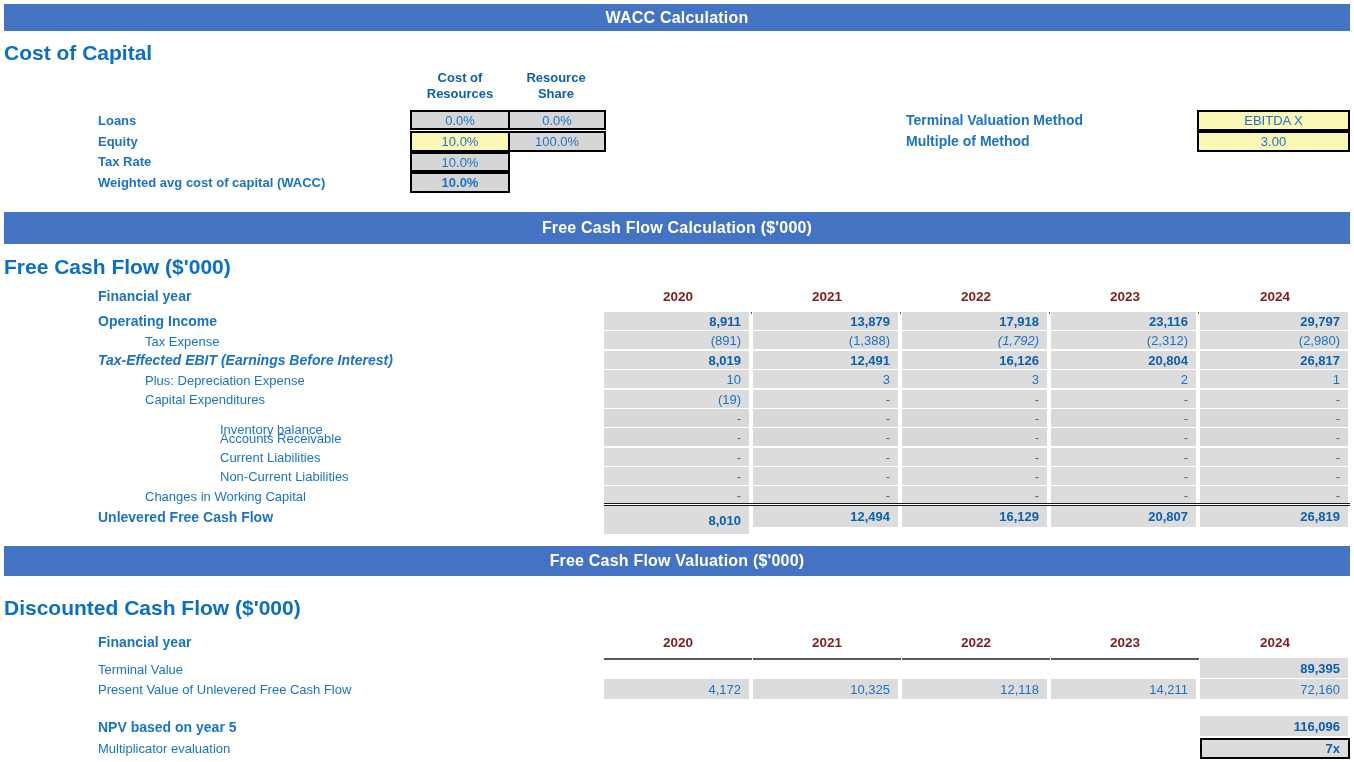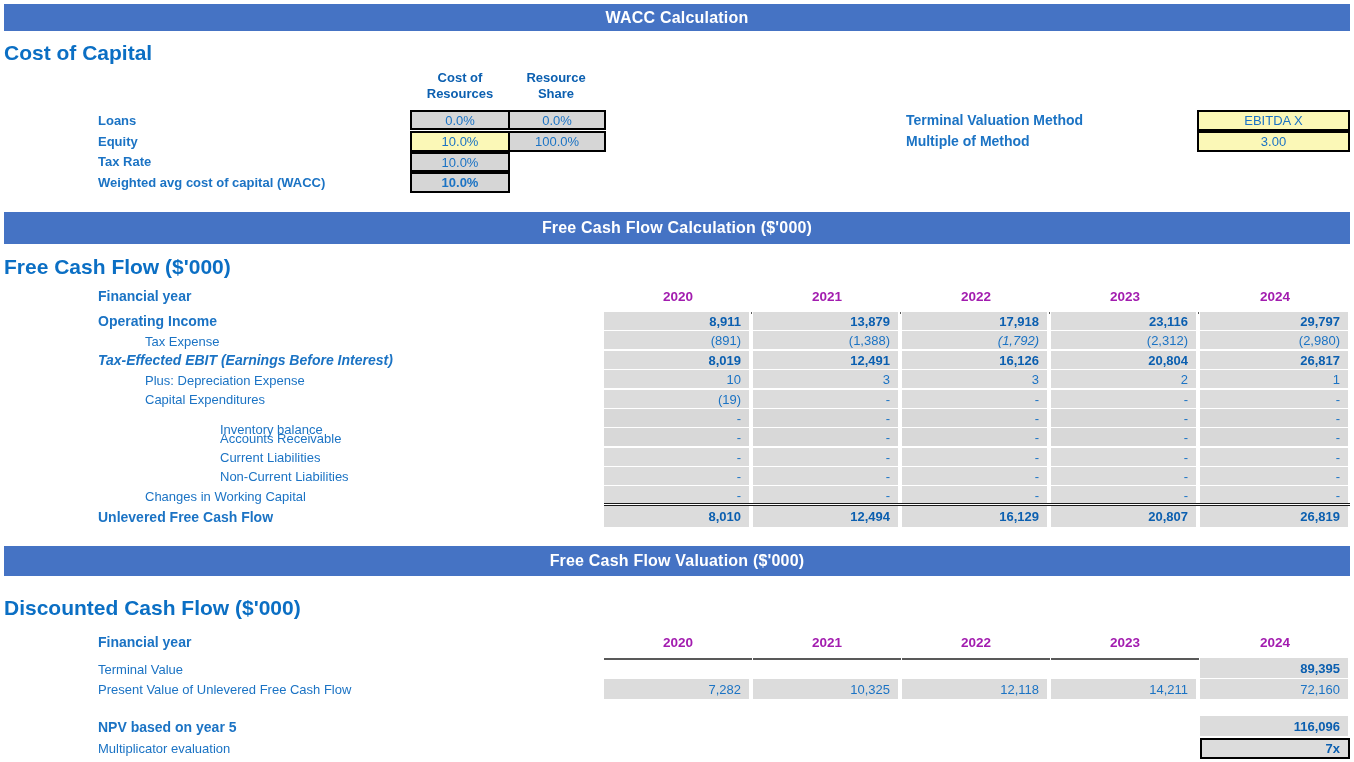--- a/index.html
+++ b/index.html
@@ -61,21 +61,21 @@
     font-size: 13px;
     text-align: center;
     display: flex; align-items: center; justify-content: center;
   }
   .cell.yellow { background: #FBF8B7; }
   .cell.bold { font-weight: bold; }
 
   
   .yearhdr {
     position: absolute;
-    color: #a21caf;
+    color: #7f1d1d;
     font-weight: bold;
     font-size: 13.5px;
     text-align: center;
     border-bottom: 2px solid #595959;
     padding-bottom: 8px;
   }
 
   
   .dc {
     position: absolute;
@@ -330,21 +330,21 @@
       </div>
       <div class="dc " style="left: 902px; width: 147px; top: 486px; height: 18px;">
         <span>-</span>
       </div>
       <div class="dc " style="left: 1051px; width: 147px; top: 486px; height: 18px;">
         <span>-</span>
       </div>
       <div class="dc " style="left: 1200px; width: 150px; top: 486px; height: 18px;">
         <span>-</span>
       </div>
-      <div class="dc b" style="left: 604px; width: 147px; top: 506px; height: 21px;">
+      <div class="dc b" style="left: 604px; width: 147px; top: 506px; height: 28px;">
         <span>8,010</span>
       </div>
       <div class="dc b" style="left: 753px; width: 147px; top: 506px; height: 21px;">
         <span>12,494</span>
       </div>
       <div class="dc b" style="left: 902px; width: 147px; top: 506px; height: 21px;">
         <span>16,129</span>
       </div>
       <div class="dc b" style="left: 1051px; width: 147px; top: 506px; height: 21px;">
         <span>20,807</span>
@@ -376,21 +376,21 @@
   <div class="lbl" style="left:98px;top:663px;"><span>Terminal Value</span></div>
   <div class="lbl" style="left:98px;top:683px;"><span>Present Value of Unlevered Free Cash Flow</span></div>
   <div class="lbl b" style="left:98px;top:721px;font-size:14px;"><span>NPV based on year 5</span></div>
   <div class="lbl" style="left:98px;top:742px;"><span>Multiplicator evaluation</span></div>
 
   <div id="dcf-cells">
       <div class="dc b" style="left: 1200px; width: 150px; top: 658px; height: 20px;">
         <span>89,395</span>
       </div>
       <div class="dc " style="left: 604px; width: 147px; top: 679px; height: 20px;">
-        <span>7,282</span>
+        <span>4,172</span>
       </div>
       <div class="dc " style="left: 753px; width: 147px; top: 679px; height: 20px;">
         <span>10,325</span>
       </div>
       <div class="dc " style="left: 902px; width: 147px; top: 679px; height: 20px;">
         <span>12,118</span>
       </div>
       <div class="dc " style="left: 1051px; width: 147px; top: 679px; height: 20px;">
         <span>14,211</span>
       </div>

